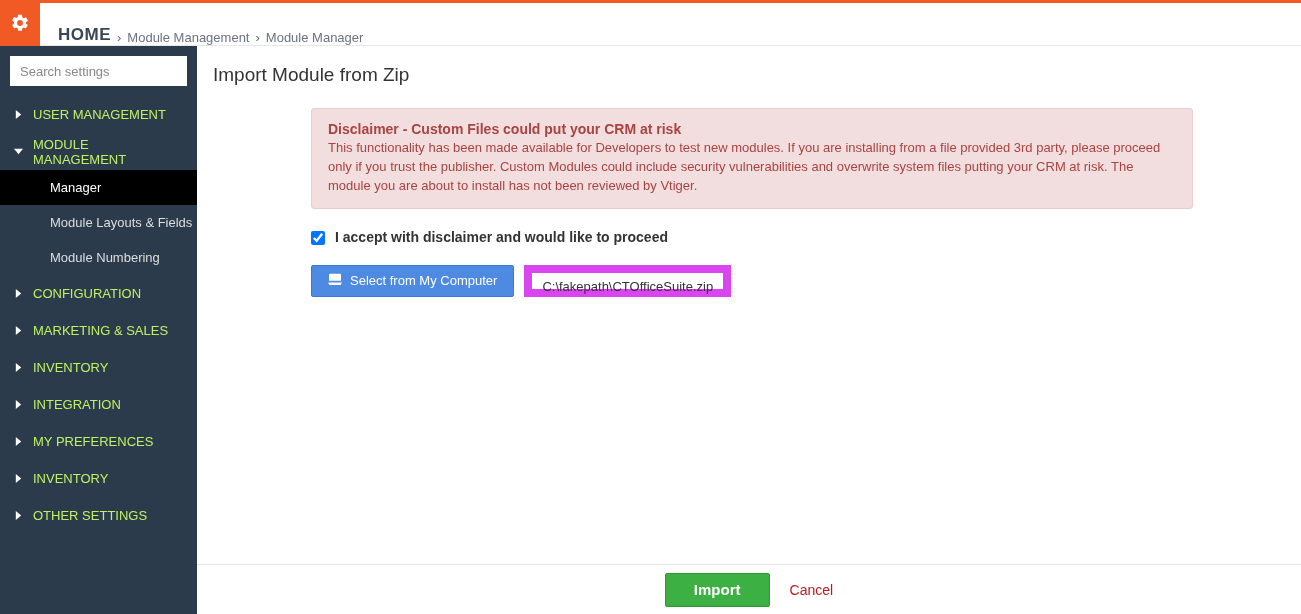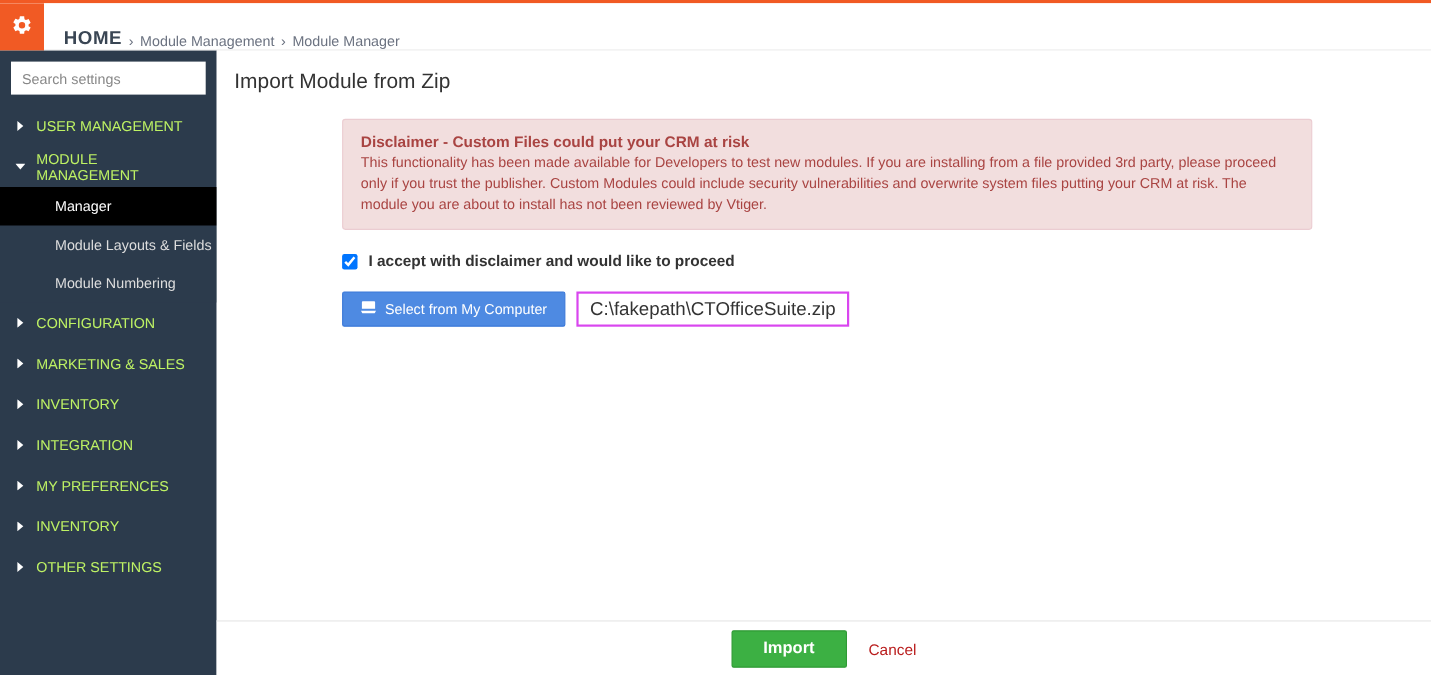--- a/index.html
+++ b/index.html
@@ -40,21 +40,21 @@
     .alert-title { font-weight: 600; margin-bottom: 2px; font-size: 14px; }
     .alert-body { font-size: 13px; line-height: 1.45; }
     
     .accept-row { display: flex; align-items: flex-end; gap: 10px; margin-bottom: 20px; }
     .accept-row input[type=checkbox] { width: 14px; height: 14px; cursor: pointer; }
     .accept-row label { font-weight: 600; font-size: 14px; color: #333; cursor: pointer; }
     
     .upload-row { display: flex; align-items: center; gap: 10px; }
     .btn-select { background: #4e8ae2; color: #fff; border: 1px solid #3a78d8; height: 32px; padding: 0 16px; font-size: 13px; cursor: pointer; display: inline-flex; align-items: center; gap: 8px; border-radius: 2px; }
     .btn-select svg { width: 14px; height: 12px; fill: #fff; }
-    .file-path { border: 2px solid #d946ef; height: 32px; line-height: 28px; padding: 0 10px; font-size: 17px; color: #333; min-width: 170px; }
+    .file-path { border: 8px solid #d946ef; height: 32px; line-height: 28px; padding: 0 10px; font-size: 13px; color: #333; min-width: 170px; }
     
     .footer { border-top: 1px solid #e5e5e5; height: 50px; display: flex; align-items: center; justify-content: center; gap: 20px; background: #fff; }
     .btn-import { background: #3cb043; border: 1px solid #2f9a35; color: #fff; height: 34px; padding: 0 28px; font-size: 15px; font-weight: 600; cursor: pointer; border-radius: 2px; }
     .btn-cancel { color: #b91c1c; background: none; border: none; font-size: 14px; cursor: pointer; }
   </style>
 </head>
 <body>
 
 <div class="top-bar"></div>
 

